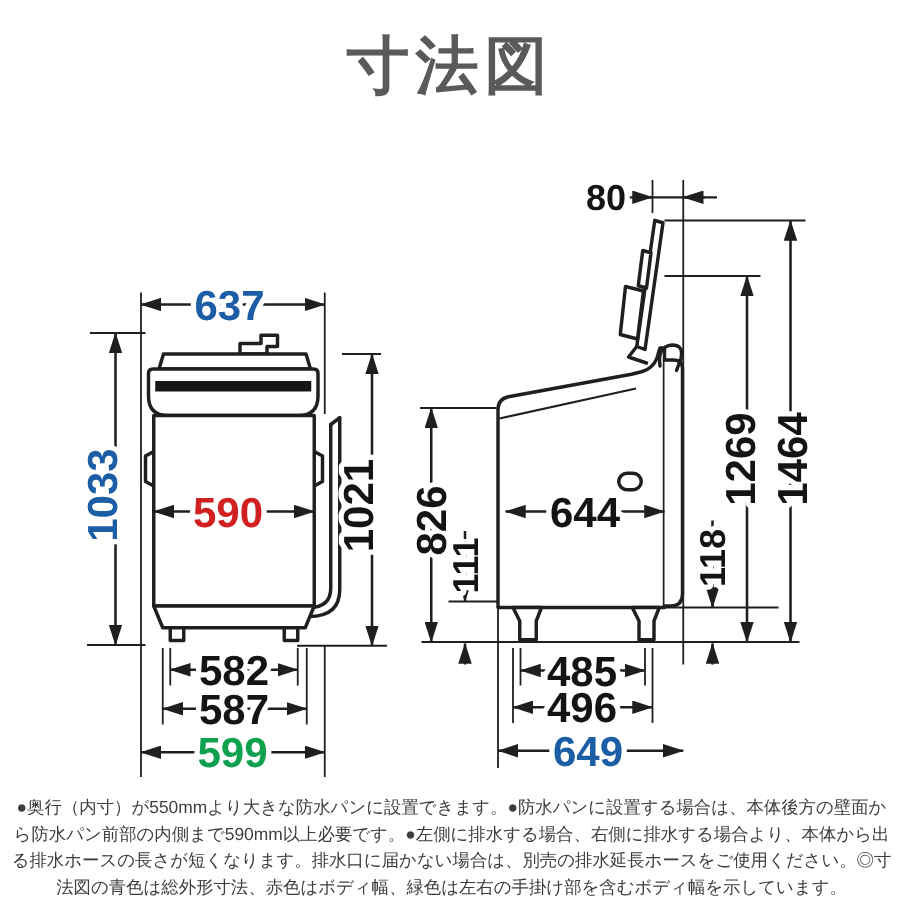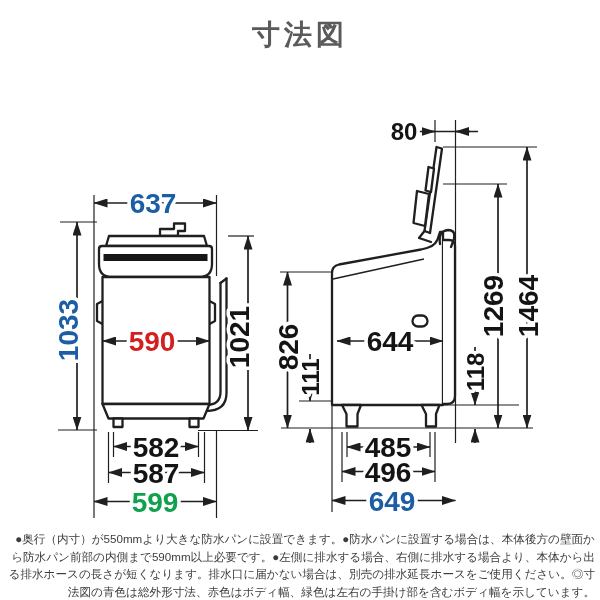--- a/index.html
+++ b/index.html
@@ -1,33 +1,33 @@
 <!DOCTYPE html>
 <html><head>
 <meta charset="utf-8">
 <style>
   html,body{margin:0;padding:0;background:#fff;}
   .stage{position:relative;width:600px;height:600px;background:#fff;overflow:hidden;
          font-family:"Liberation Sans",sans-serif;}
   .title{position:absolute;top:16px;left:0;width:600px;margin:0;text-align:center;
-         font-size:28px;font-weight:bold;color:#5a5a5a;letter-spacing:4px;}
+         font-size:42px;font-weight:bold;color:#5a5a5a;letter-spacing:4px;}
   svg{position:absolute;top:0;left:0;}
   .o  {fill:#fff;stroke:#1f1f1f;stroke-width:2.3;stroke-linejoin:round;stroke-linecap:round;}
   .os {fill:none;stroke:#1f1f1f;stroke-width:2.3;stroke-linejoin:round;stroke-linecap:round;}
   .thin{fill:none;stroke:#1f1f1f;stroke-width:1.5;}
   .dim{fill:none;stroke:#1f1f1f;stroke-width:1.7;}
   .ext{fill:none;stroke:#1f1f1f;stroke-width:1.2;}
   .dark{fill:#161616;stroke:none;}
   text.num{font-family:"Liberation Sans",sans-serif;font-weight:bold;font-size:28px;
            fill:#141414;text-anchor:middle;paint-order:stroke;stroke:#fff;
            stroke-width:7px;stroke-linejoin:round;}
   text.small{font-size:24px;}
   text.blue{fill:#1b5ea6;}  text.red{fill:#d21f1f;}  text.green{fill:#0fa14d;}
   .notes{position:absolute;left:7px;top:530px;width:588px;margin:0;
-         font-size:11.6px;line-height:1.52;color:#3c3c3c;text-align:right;}
+         font-size:11.6px;line-height:1.52;color:#3c3c3c;text-align:center;}
 </style>
 </head>
 <body>
 
 <div class="stage">
 
   <h1 class="title">寸法図</h1>
 
   <svg width="600" height="600" viewBox="0 0 600 600">
     <defs>

